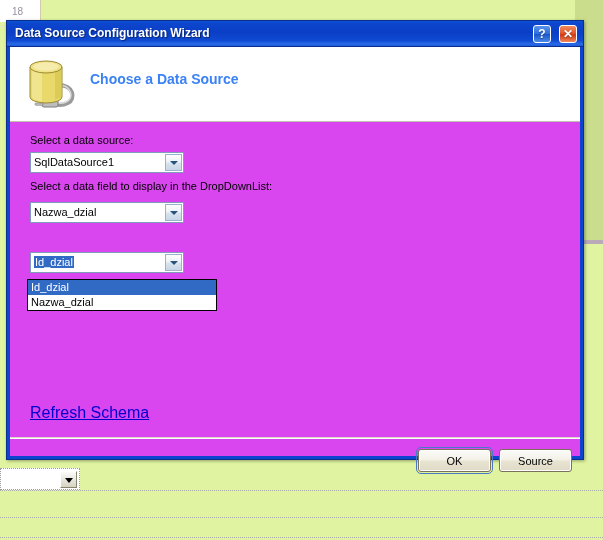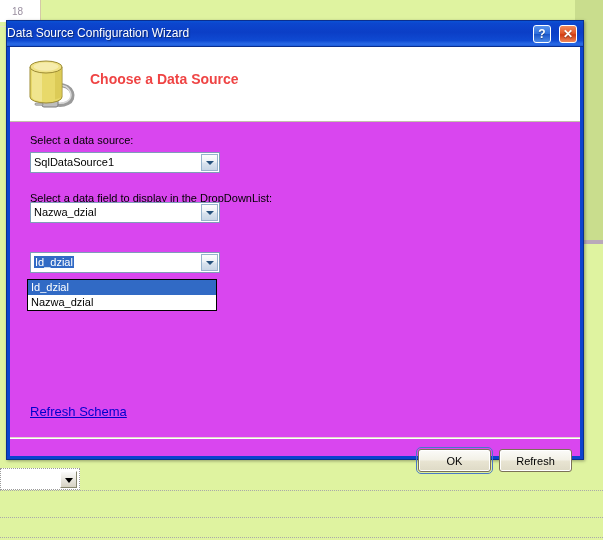--- a/index.html
+++ b/index.html
@@ -119,24 +119,24 @@
     width: 100%;
     height: 26px;
     background: linear-gradient(to bottom,
         #0a52d6 0%, #0c46cd 10%, #0b3ec6 45%,
         #0f4ad2 78%, #2a6ae6 92%, #1d5ad9 100%);
     box-sizing: border-box;
     border-bottom: 1px solid #0a2f8f;
   }
   #titlebar-text {
     position: absolute;
-    left: 0; top: 5px;
+    left: 8px; top: 5px;
     font-family: "Liberation Sans", sans-serif;
     font-size: 12px;
-    font-weight: normal;
+    font-weight: bold;
     color: #ffffff;
     text-shadow: 1px 1px 1px rgba(0,0,0,0.45);
     white-space: nowrap;
   }
   .titlebar-btn {
     position: absolute;
     top: 4px;
     width: 18px; height: 18px;
     border-radius: 3px;
     box-sizing: border-box;
@@ -176,21 +176,21 @@
     border-bottom: 1px solid #c3c0ab;
     box-sizing: border-box;
     overflow: hidden;
   }
   #banner-title {
     position: absolute;
     left: 80px; top: 24px;
     font-family: "Liberation Sans", sans-serif;
     font-size: 14px;
     font-weight: bold;
-    color: #ef4444;
+    color: #3b82f6;
   }
   
   #db-icon {
     position: absolute;
     left: 12px; top: 8px;
     width: 62px; height: 58px;
   }
 
   
   #dialog-body {
@@ -206,21 +206,21 @@
     position: absolute;
     font-family: "Liberation Sans", sans-serif;
     font-size: 11px;
     color: #000000;
     white-space: nowrap;
   }
 
   
   .combo {
     position: absolute;
-    width: 190px;
+    width: 154px;
     height: 21px;
     background: #ffffff;
     border: 1px solid #7f9db9;
     box-sizing: border-box;
   }
   .combo-text {
     position: absolute;
     left: 3px; top: 3px;
     font-family: "Liberation Sans", sans-serif;
     font-size: 11px;
@@ -272,21 +272,21 @@
   .dropdown-item.highlighted {
     background: #316ac5;
     color: #ffffff;
   }
 
   
   #refresh-schema-link {
     position: absolute;
     left: 20px; top: 383px;
     font-family: "Liberation Sans", sans-serif;
-    font-size: 13px;
+    font-size: 16px;
     color: #0000cd;
     text-decoration: underline;
     cursor: pointer;
   }
 
   
   #footer-separator {
     position: absolute;
     left: 0; top: 315px;
     width: 100%;
@@ -389,41 +389,41 @@
   <div id="dialog-body">
 
     <div class="field-label" style="left:20px; top:12px;">Select a data source:</div>
     <div class="combo" style="left:20px; top:30px;">
       <span class="combo-text">SqlDataSource1</span>
       <div class="combo-btn">
         <div class="combo-arrow"></div>
       </div>
     </div>
 
-    <div class="field-label" style="left:20px; top:70px;text-align:right;">Select a data field to display in the DropDownList:</div>
+    <div class="field-label" style="left:20px; top:58px;text-align:right;">Select a data field to display in the DropDownList:</div>
     <div class="combo" style="left:20px; top:80px;">
       <span class="combo-text">Nazwa_dzial</span>
       <div class="combo-btn">
         <div class="combo-arrow"></div>
       </div>
     </div>
 
     <div class="combo" style="left:20px; top:130px;">
       <span class="combo-text selected">Id_dzial</span>
       <div class="combo-btn">
         <div class="combo-arrow"></div>
       </div>
     </div>
 
     <div id="refresh-schema-link" style="top:282px;">Refresh Schema</div>
 
     <div id="footer-separator"></div>
 
     <div class="dlg-button" id="ok-button">OK</div>
 
-    <div class="dlg-button" id="cancel-button">Refresh</div>
+    <div class="dlg-button" id="cancel-button">Source</div>
   </div>
 
   <div id="dropdown-list">
     <div class="dropdown-item highlighted">Id_dzial</div>
     <div class="dropdown-item">Nazwa_dzial</div>
   </div>
 </div>
 
 </body></html>

